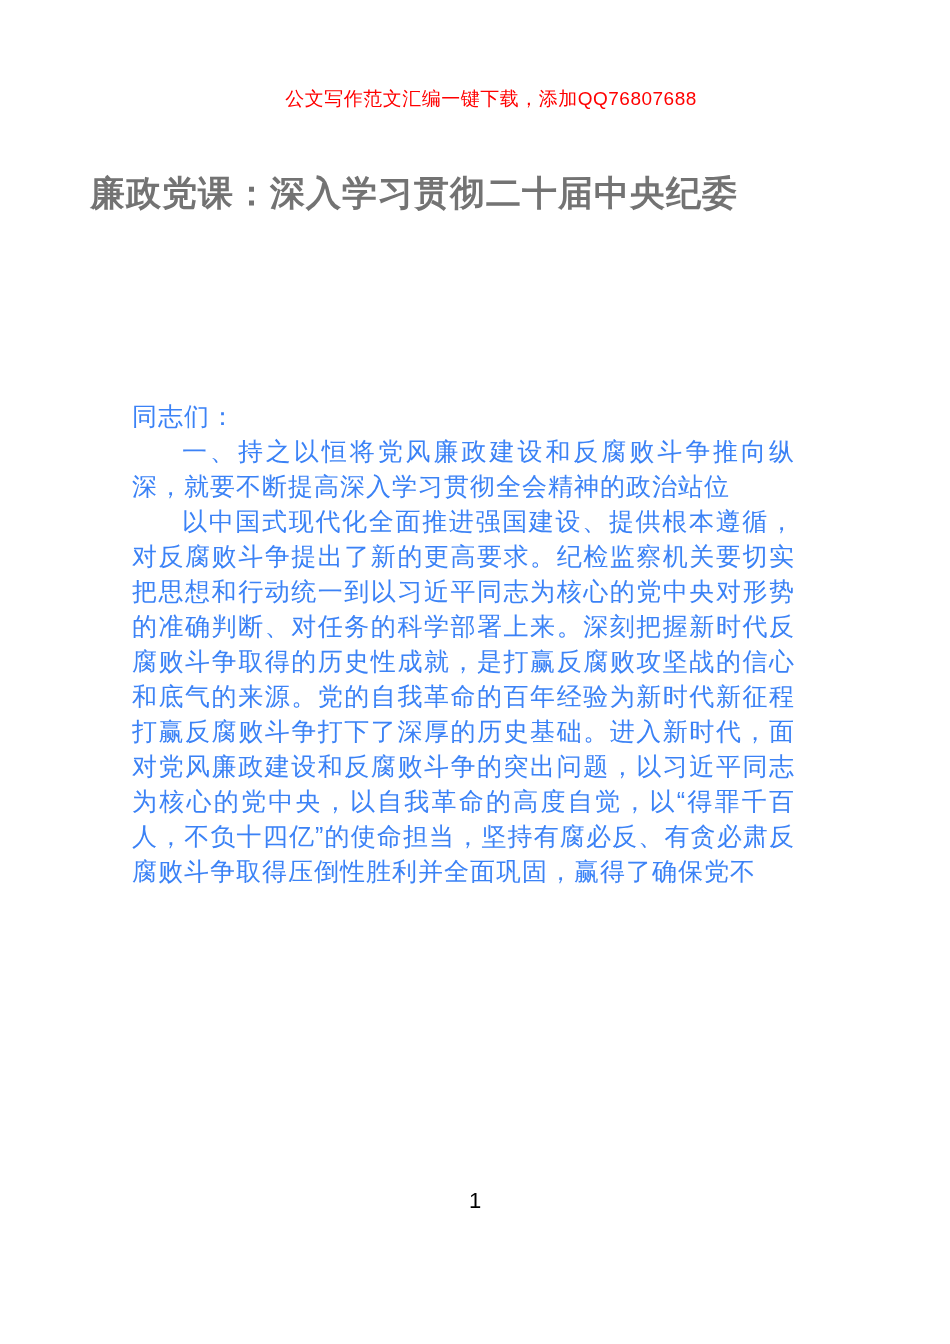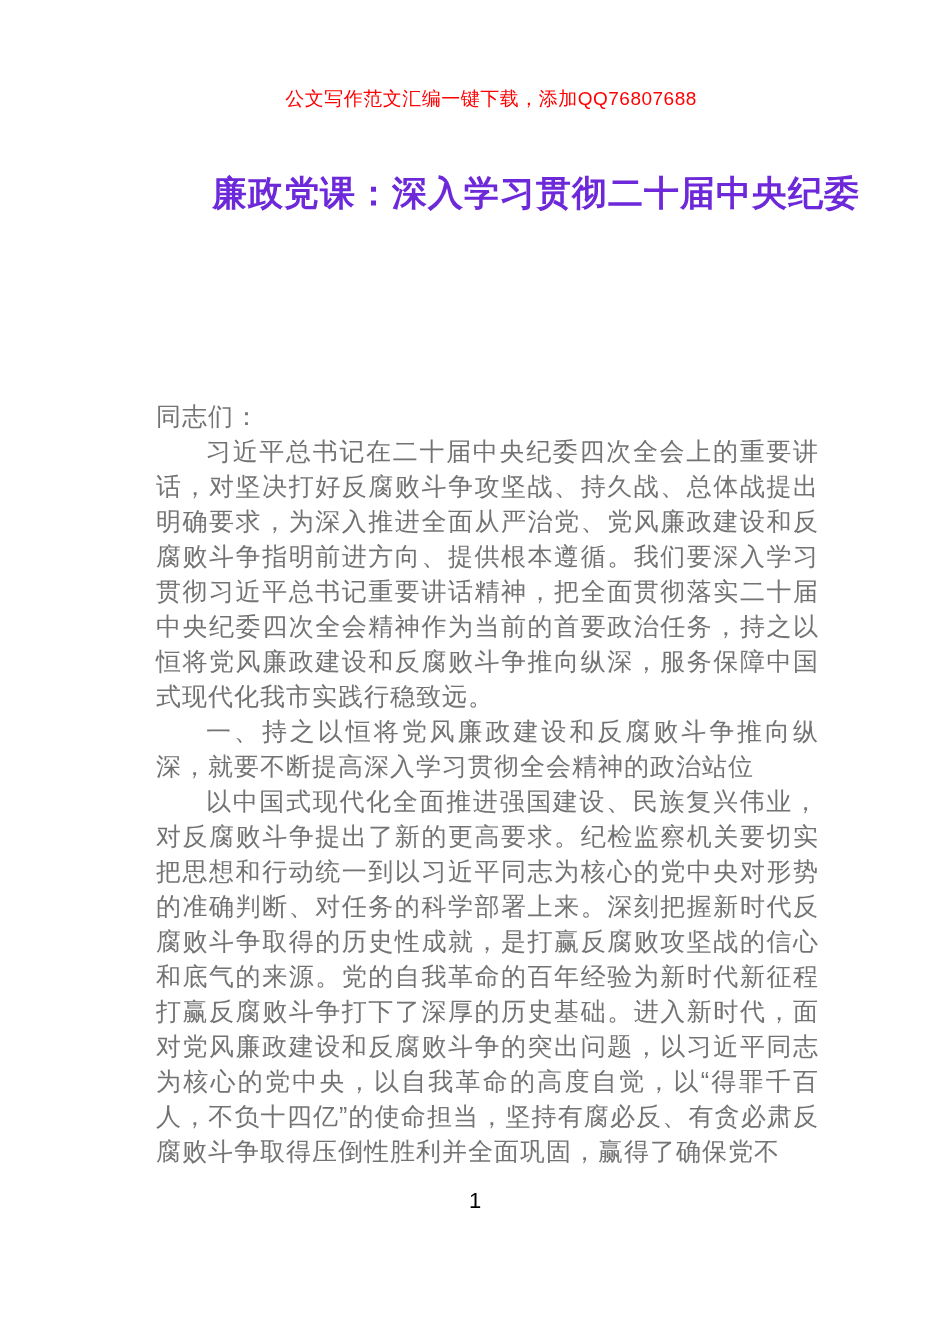--- a/index.html
+++ b/index.html
@@ -27,36 +27,36 @@
     color: #ff0000;
     letter-spacing: 0.5px;
     font-weight: 400;
   }
   .doc-title {
     position: absolute;
     top: 158px;
     left: 90px;
     right: 90px;
     margin: 0;
-    text-align: right;
+    text-align: left;
     font-size: 35px;
     font-weight: 700;
-    color: #6d28d9;
+    color: #737373;
     line-height: 70px;
     letter-spacing: 1px;
   }
   .title-line { display: block; }
   .doc-body {
     position: absolute;
     top: 399px;
-    left: 156px;
+    left: 132px;
     width: 663px;
     font-size: 25px;
     line-height: 35px;
-    color: #737373;
+    color: #3b82f6;
     text-align: justify;
     letter-spacing: 1px;
   }
   .doc-body p { margin: 0; padding: 0; }
   .salutation { text-indent: 0; }
   .para { text-indent: 2em; }
   .page-number {
     position: absolute;
     top: 1188px;
     left: 0;
@@ -72,20 +72,19 @@
 <div class="page">
 
   <div class="notice">公文写作范文汇编一键下载，添加QQ76807688</div>
 
   <h1 class="doc-title">
     <span class="title-line">廉政党课：深入学习贯彻二十届中央纪委</span>
   </h1>
 
   <div class="doc-body">
     <p class="salutation">同志们：</p>
-    <p class="para">习近平总书记在二十届中央纪委四次全会上的重要讲话，对坚决打好反腐败斗争攻坚战、持久战、总体战提出明确要求，为深入推进全面从严治党、党风廉政建设和反腐败斗争指明前进方向、提供根本遵循。我们要深入学习贯彻习近平总书记重要讲话精神，把全面贯彻落实二十届中央纪委四次全会精神作为当前的首要政治任务，持之以恒将党风廉政建设和反腐败斗争推向纵深，服务保障中国式现代化我市实践行稳致远。</p>
     <p class="para">一、持之以恒将党风廉政建设和反腐败斗争推向纵深，就要不断提高深入学习贯彻全会精神的政治站位</p>
-    <p class="para">以中国式现代化全面推进强国建设、民族复兴伟业，对反腐败斗争提出了新的更高要求。纪检监察机关要切实把思想和行动统一到以习近平同志为核心的党中央对形势的准确判断、对任务的科学部署上来。深刻把握新时代反腐败斗争取得的历史性成就，是打赢反腐败攻坚战的信心和底气的来源。党的自我革命的百年经验为新时代新征程打赢反腐败斗争打下了深厚的历史基础。进入新时代，面对党风廉政建设和反腐败斗争的突出问题，以习近平同志为核心的党中央，以自我革命的高度自觉，以“得罪千百人，不负十四亿”的使命担当，坚持有腐必反、有贪必肃反腐败斗争取得压倒性胜利并全面巩固，赢得了确保党不</p>
+    <p class="para">以中国式现代化全面推进强国建设、提供根本遵循，对反腐败斗争提出了新的更高要求。纪检监察机关要切实把思想和行动统一到以习近平同志为核心的党中央对形势的准确判断、对任务的科学部署上来。深刻把握新时代反腐败斗争取得的历史性成就，是打赢反腐败攻坚战的信心和底气的来源。党的自我革命的百年经验为新时代新征程打赢反腐败斗争打下了深厚的历史基础。进入新时代，面对党风廉政建设和反腐败斗争的突出问题，以习近平同志为核心的党中央，以自我革命的高度自觉，以“得罪千百人，不负十四亿”的使命担当，坚持有腐必反、有贪必肃反腐败斗争取得压倒性胜利并全面巩固，赢得了确保党不</p>
   </div>
 
   <div class="page-number">1</div>
 
 </div>
 
 </body></html>

